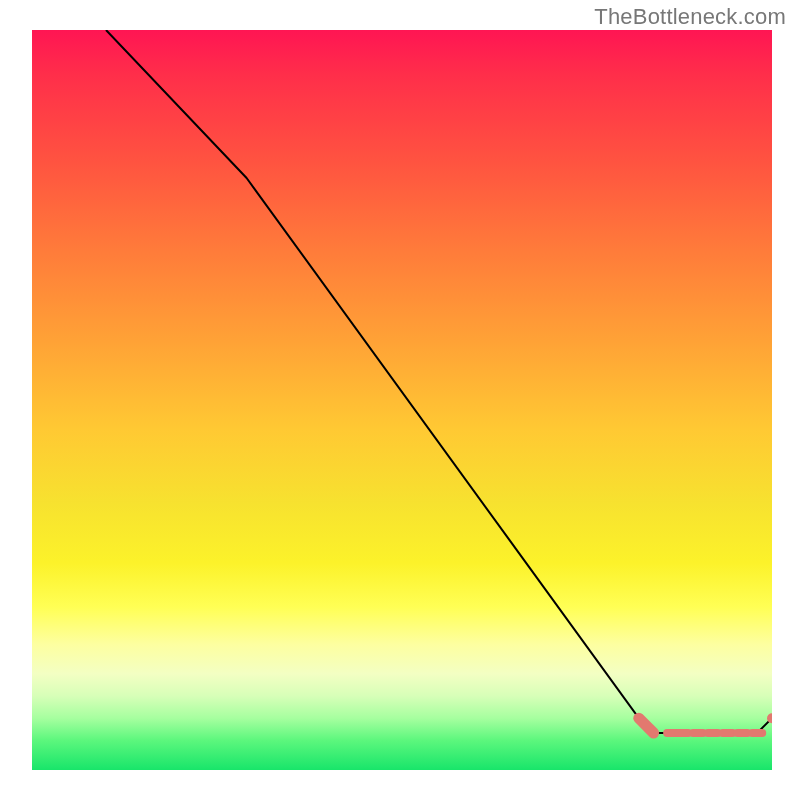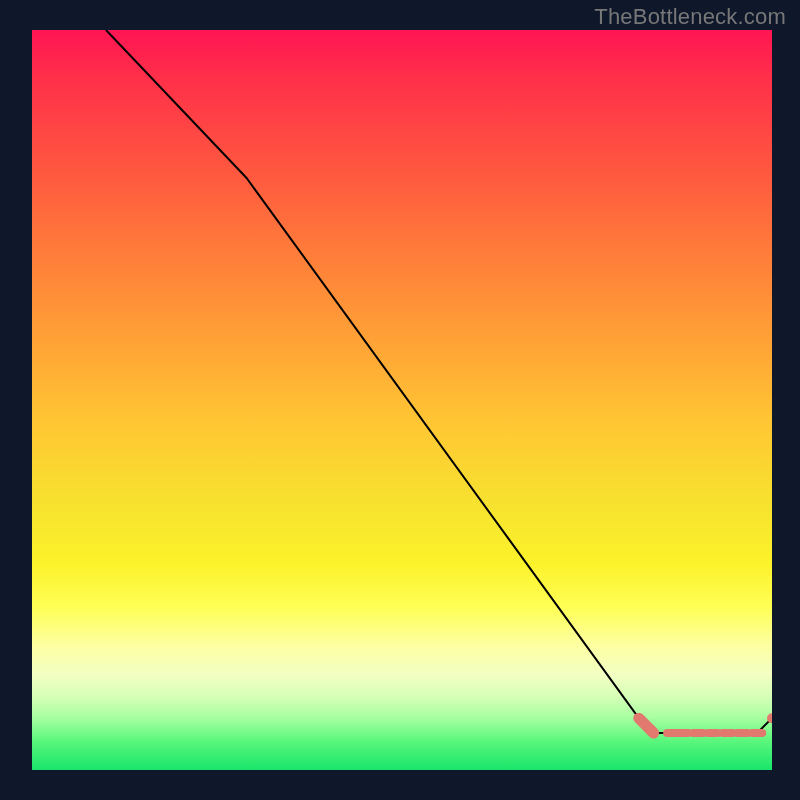--- a/index.html
+++ b/index.html
@@ -3,21 +3,21 @@
 <meta charset="utf-8">
 <style>
   * { margin: 0; padding: 0; box-sizing: border-box; }
   html, body { width: 800px; height: 800px; overflow: hidden; }
   body { background: #000; font-family: -apple-system, Helvetica, Arial, sans-serif; }
 
   .stage {
     position: relative;
     width: 800px;
     height: 800px;
-    background: #0f172a;
+    background: #ffffff;
     padding-left: 24px;
   }
 
   .watermark {
     position: absolute;
     top: 4px;
     right: 14px;
     color: #777;
     font-size: 22px;
     letter-spacing: 0.2px;

